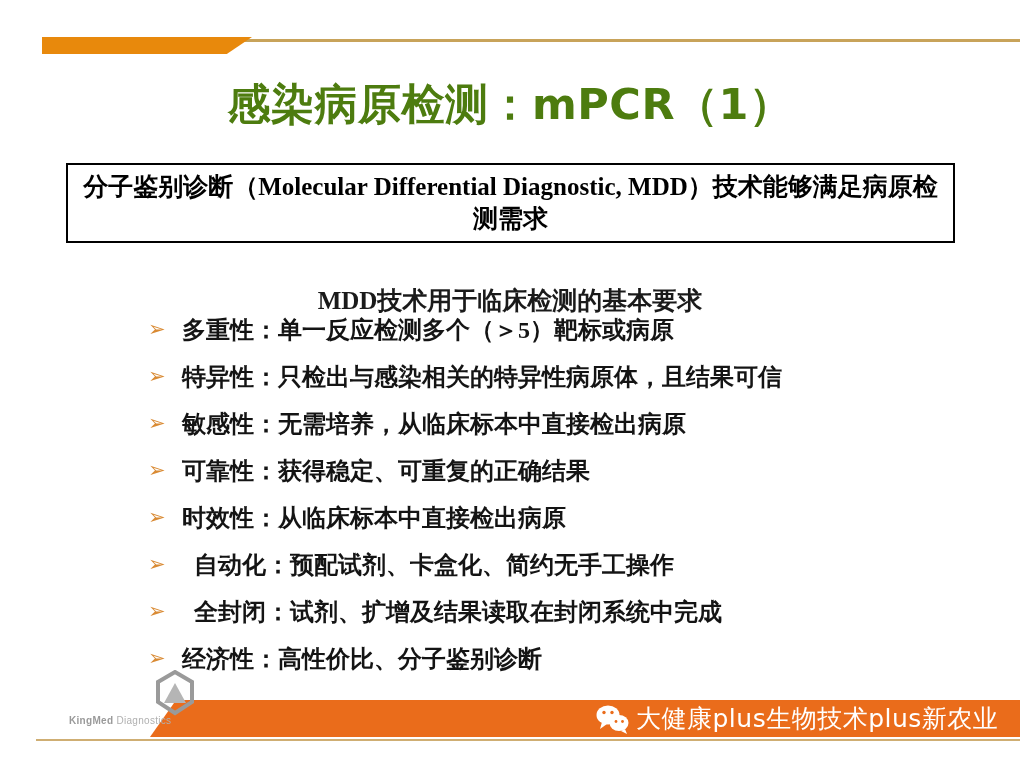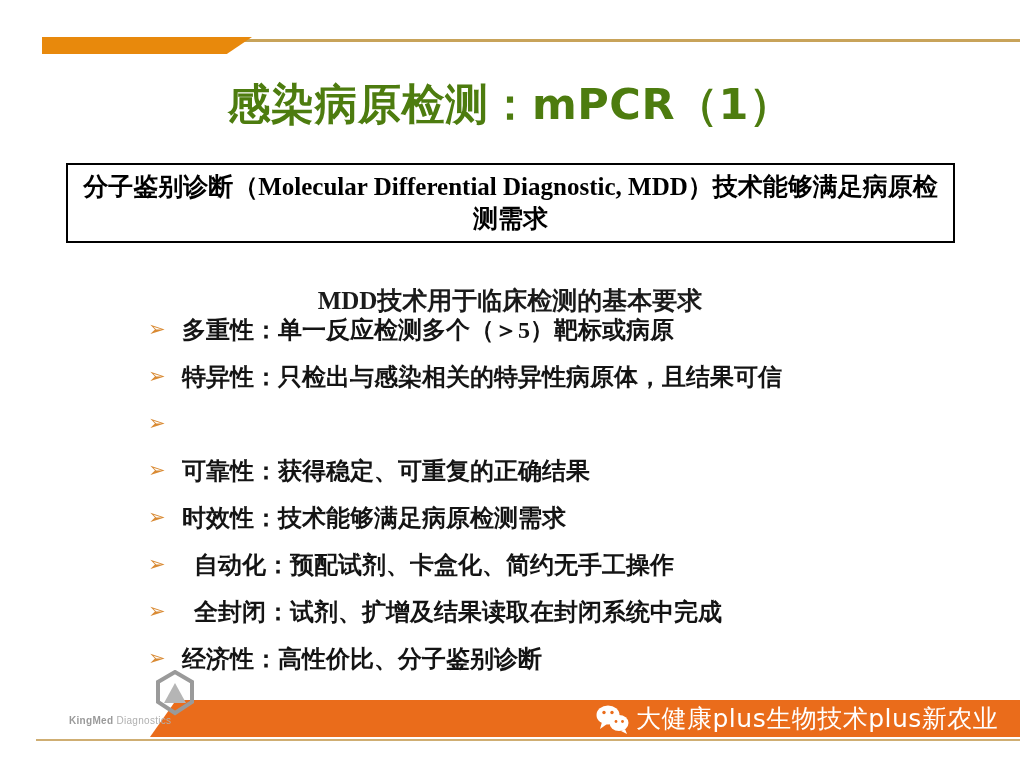--- a/index.html
+++ b/index.html
@@ -225,30 +225,31 @@
       <span class="req-text">多重性：单一反应检测多个（＞5）靶标或病原</span>
     </div>
 
     <div class="req-item">
       <span class="req-bullet">➢</span>
       <span class="req-text">特异性：只检出与感染相关的特异性病原体，且结果可信</span>
     </div>
 
     <div class="req-item">
       <span class="req-bullet">➢</span>
+      <span class="req-text">敏感性：无需培养，从临床标本中直接检出病原</span>
     </div>
 
     <div class="req-item">
       <span class="req-bullet">➢</span>
       <span class="req-text">可靠性：获得稳定、可重复的正确结果</span>
     </div>
 
     <div class="req-item">
       <span class="req-bullet">➢</span>
-      <span class="req-text">时效性：技术能够满足病原检测需求</span>
+      <span class="req-text">时效性：从临床标本中直接检出病原</span>
     </div>
 
     <div class="req-item indent-2">
       <span class="req-bullet">➢</span>
       <span class="req-text">自动化：预配试剂、卡盒化、简约无手工操作</span>
     </div>
 
     <div class="req-item indent-2">
       <span class="req-bullet">➢</span>
       <span class="req-text">全封闭：试剂、扩增及结果读取在封闭系统中完成</span>

